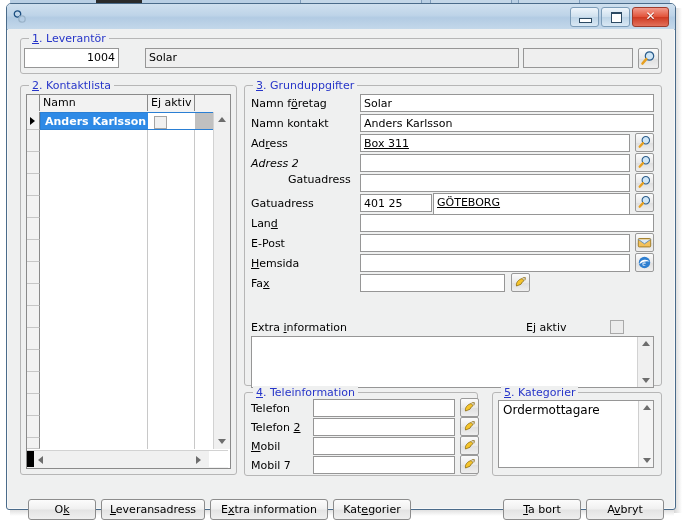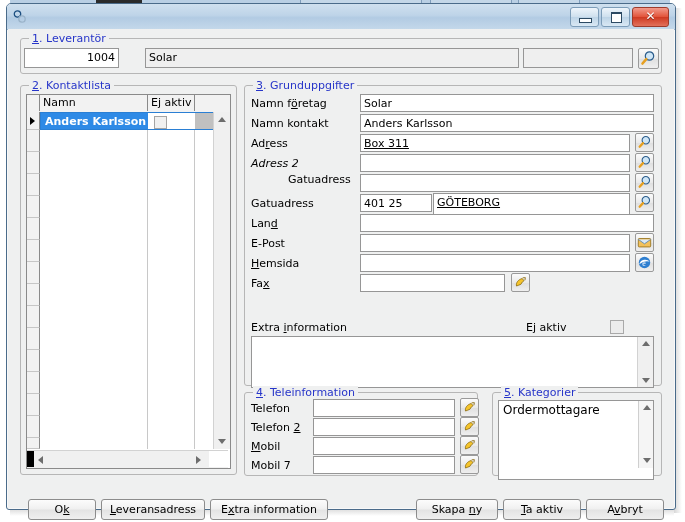--- a/index.html
+++ b/index.html
@@ -333,29 +333,29 @@
     <div class="sbtn" style="left:452px;top:426px;">
       <svg width="15" height="15" viewBox="0 0 17 17">
           <path d="M4 12.5 C3 9 6 5 10.5 4 L12.5 6.5 L10.5 8 L9 10.5 L6.5 11.5 Z" fill="#f5c42b" stroke="#8a6a10" stroke-width=".9"></path>
           <path d="M11 3.2 L14 3 L13.5 6" fill="none" stroke="#8a6a10" stroke-width="1"></path>
         </svg>
     </div>
 
     <div class="grp" style="left:484px;top:363px;width:168px;height:82px;">
       <span class="lg"><u>5</u><span>. Kategorier</span></span>
     </div>
-    <div class="listbox" style="left:490px;top:371px;width:156px;height:80px;">
+    <div class="listbox" style="left:490px;top:371px;width:156px;height:68px;">
       <div style="font-size:12px;line-height:14px;">Ordermottagare</div>
       <div class="vsb" style="right:-1px;top:-1px;width:15px;height:68px;border-left:1px solid #cfcfcf;background:#f5f5f5;">
         <span class="arrw up" style="left:4px;top:5px;"></span>
         <span class="arrw dn" style="left:4px;bottom:5px;"></span>
       </div>
     </div>
 
     <div class="bbtn" id="b0" style="left: 20px; width: 68px;"><span>O</span><u>k</u><span></span></div>
     <div class="bbtn" id="b1" style="left: 93px; width: 104px;"><span></span><u>L</u><span>everansadress</span></div>
     <div class="bbtn" id="b2" style="left: 202px; width: 118px;"><span>E</span><u>x</u><span>tra information</span></div>
-    <div class="bbtn" id="b4" style="left: 408px; width: 82px;"><span>Skapa </span><u>n</u><span>y</span></div>
-    <div class="bbtn" id="b5" style="left: 495px; width: 78px;"><span></span><u>T</u><span>a aktiv</span></div>
+    <div class="bbtn" id="b3" style="left: 325px; width: 78px;"><span>Kat</span><u>e</u><span>gorier</span></div>
+    <div class="bbtn" id="b5" style="left: 495px; width: 78px;"><span></span><u>T</u><span>a bort</span></div>
     <div class="bbtn" id="b6" style="left: 578px; width: 78px;"><span>A</span><u>v</u><span>bryt</span></div>
 
   </div>
 </div>
 
 </body></html>

